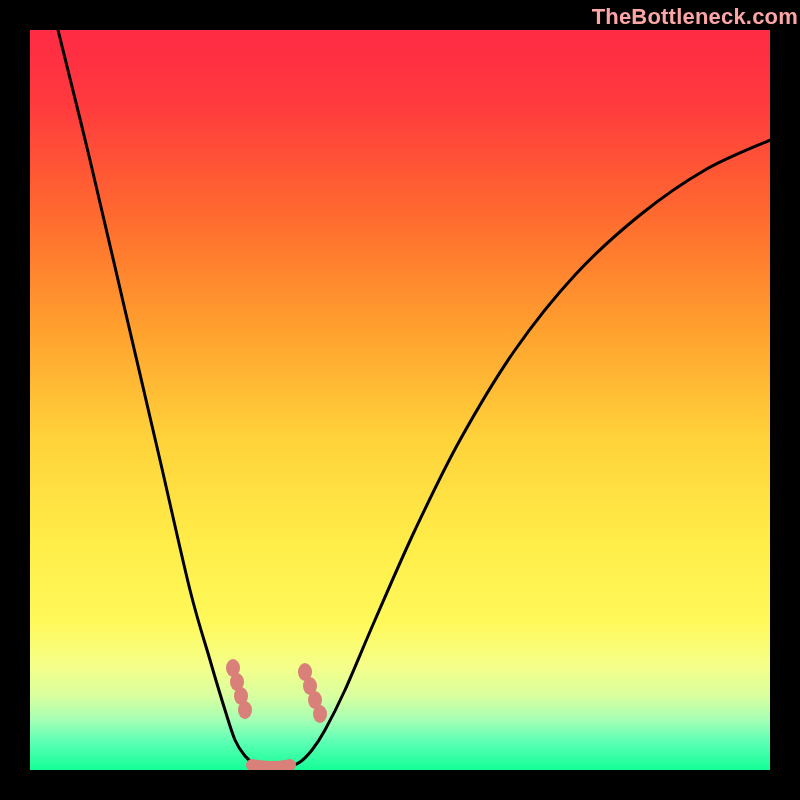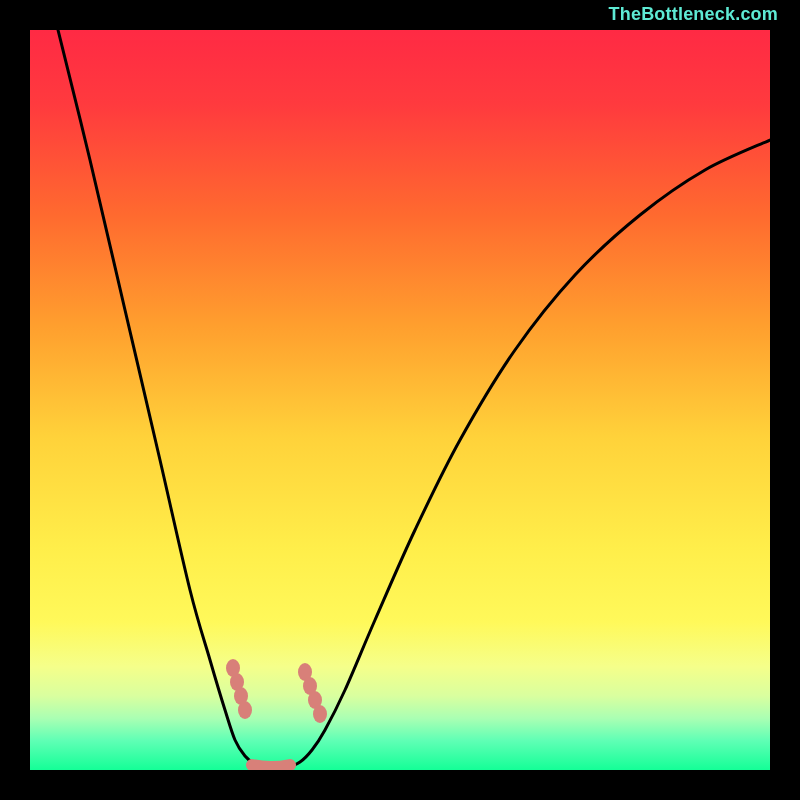--- a/index.html
+++ b/index.html
@@ -6,25 +6,25 @@
   html, body { width: 800px; height: 800px; overflow: hidden; background: #000; }
   .frame {
     position: relative;
     width: 800px;
     height: 800px;
     background: #000;
   }
   .watermark {
     position: absolute;
     top: 4px;
-    right: 22px;
+    right: 2px;
     font-family: Arial, Helvetica, sans-serif;
-    font-size: 18px;
+    font-size: 22px;
     font-weight: bold;
-    color: #5eead4;
+    color: #fca5a5;
     letter-spacing: 0.2px;
     z-index: 50;
   }
   .plot-area {
     position: absolute;
     left: 30px;
     top: 30px;
     width: 740px;
     height: 740px;
     overflow: hidden;

